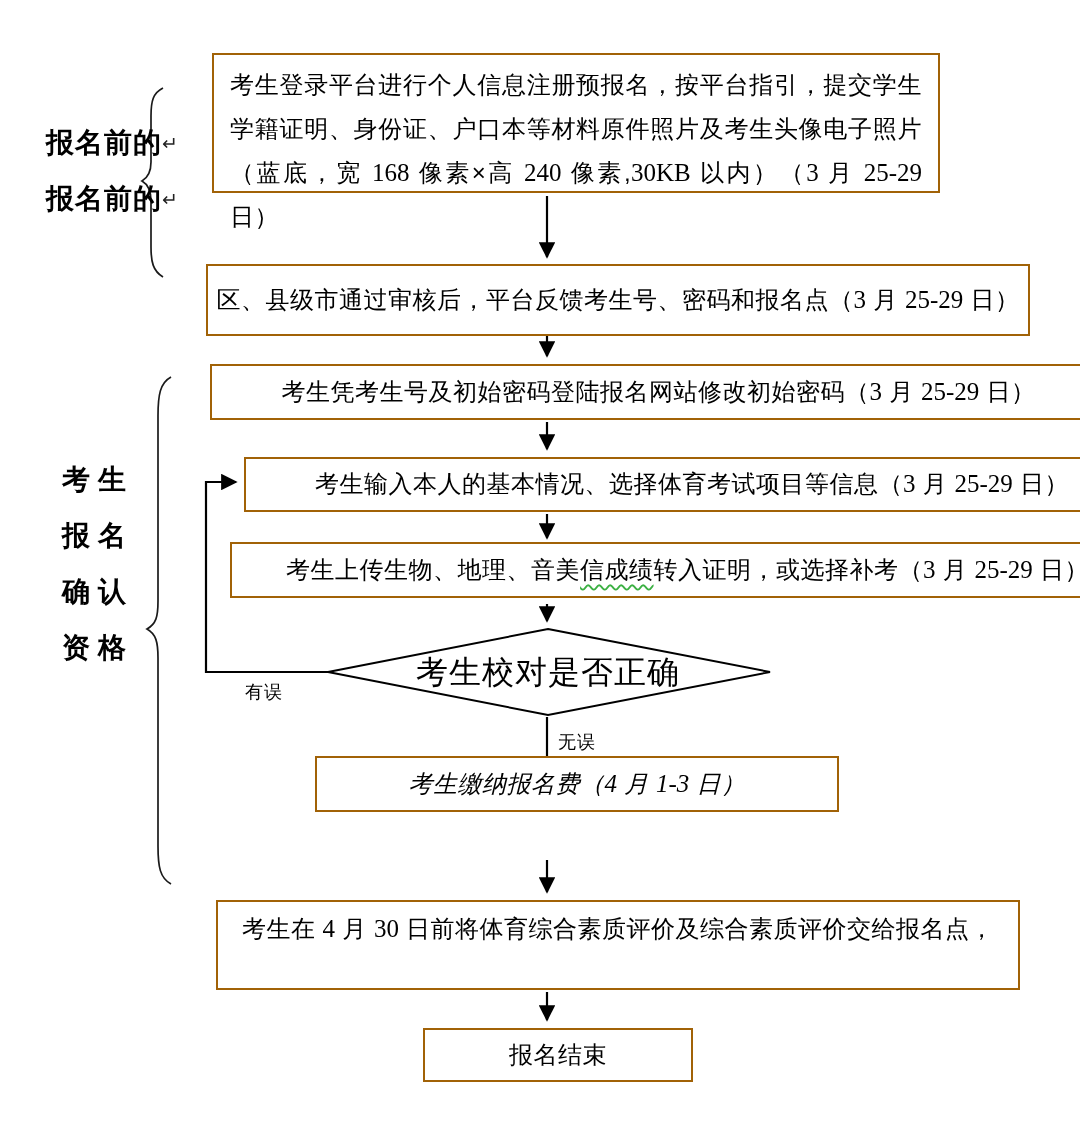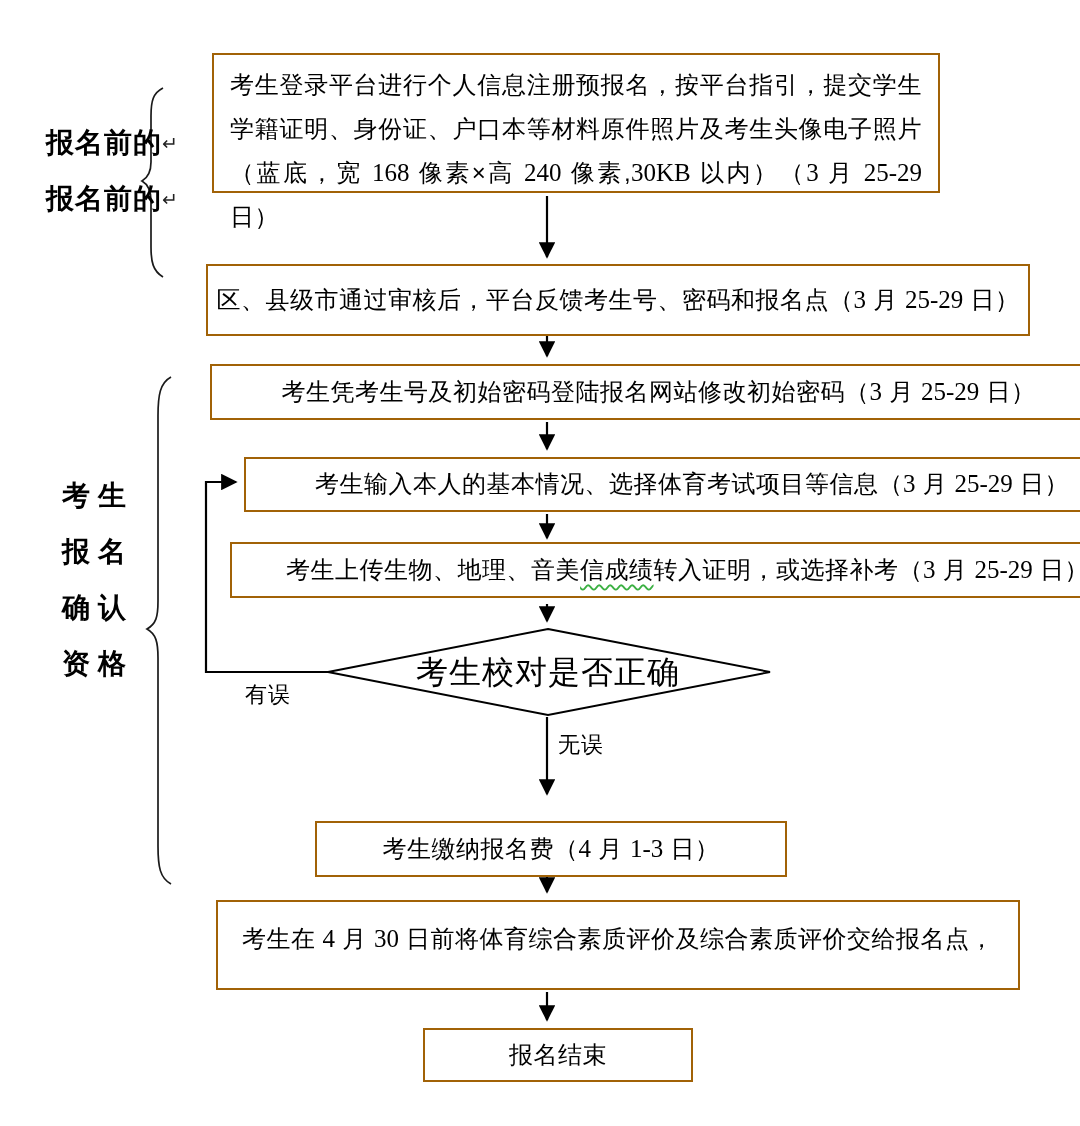--- a/index.html
+++ b/index.html
@@ -23,39 +23,39 @@
     letter-spacing:0.5px;
     line-height:1.3;
     text-align:center;
   }
   .node.multiline{display:block;text-align:justify;}
   .box1{left:212px;top:53px;width:728px;height:140px;padding:8px 16px 0 16px;line-height:44px;font-size:24px;}
   .box2{left:206px;top:264px;width:824px;height:72px;}
   .box3{left:210px;top:364px;width:897px;height:56px;align-items:center;}
   .box4{left:244px;top:457px;width:896px;height:55px;}
   .box5{left:230px;top:542px;width:915px;height:56px;}
-  .box6{left:315px;top:821px;width:472px;height:56px;}
-  .box7{left:216px;top:900px;width:804px;height:90px;display:block;padding-top:17px;line-height:40px;}
+  .box6{left:315px;top:756px;width:524px;height:56px;font-style:italic;}
+  .box7{left:216px;top:900px;width:804px;height:90px;display:block;padding-top:7px;line-height:40px;}
   .box8{left:423px;top:1028px;width:270px;height:54px;}
   .diamond-label{
     position:absolute;left:398px;top:656px;width:300px;height:34px;
     display:flex;align-items:center;justify-content:center;
     font-size:32px;font-weight:500;letter-spacing:1px;background:transparent;
   }
   .side-label{
     position:absolute;
     font-weight:700;
     font-size:28px;
     letter-spacing:1px;
   }
   .side-label-1{left:46px;top:115px;line-height:55px;}
-  .side-label-2{left:62px;top:468px;line-height:56px;letter-spacing:8px;}
+  .side-label-2{left:62px;top:452px;line-height:56px;letter-spacing:8px;}
   .side-label div{white-space:nowrap;}
   .lb-mark{font-size:19px;font-weight:400;letter-spacing:0;color:#222;vertical-align:2px;}
-  .branch-label{position:absolute;font-size:22px;font-weight:500;letter-spacing:1px;}
+  .branch-label{position:absolute;font-size:18px;font-weight:500;letter-spacing:1px;}
   .branch-error{left:245px;top:680px;}
   .branch-ok{left:558px;top:730px;}
   .num{font-family:"Liberation Serif",serif;font-size:25px;letter-spacing:0;}
   .squiggle{
     text-decoration-line:underline;
     text-decoration-style:wavy;
     text-decoration-color:#3cb043;
     text-decoration-thickness:2px;
     text-underline-offset:6px;
   }

